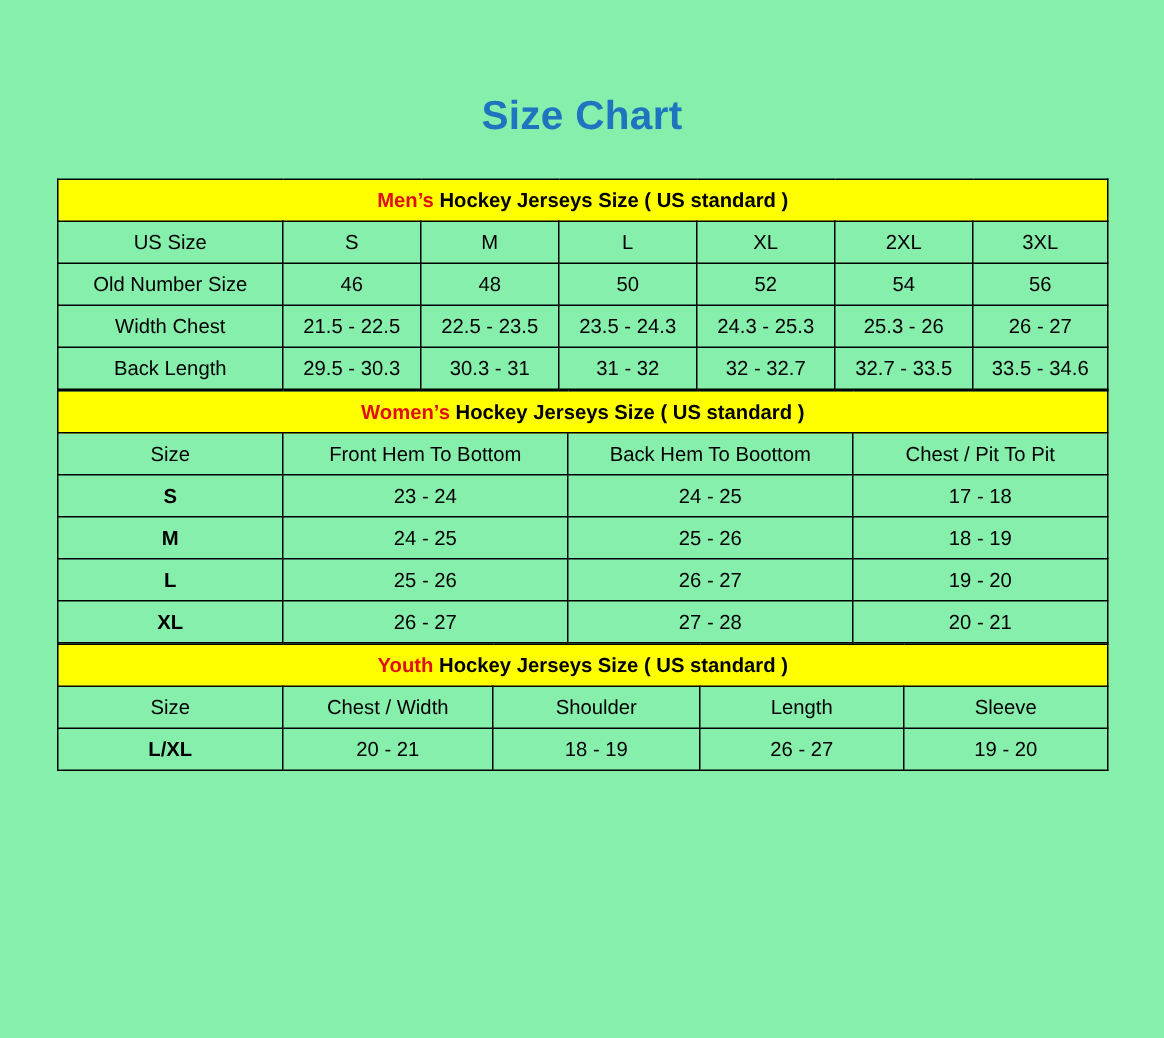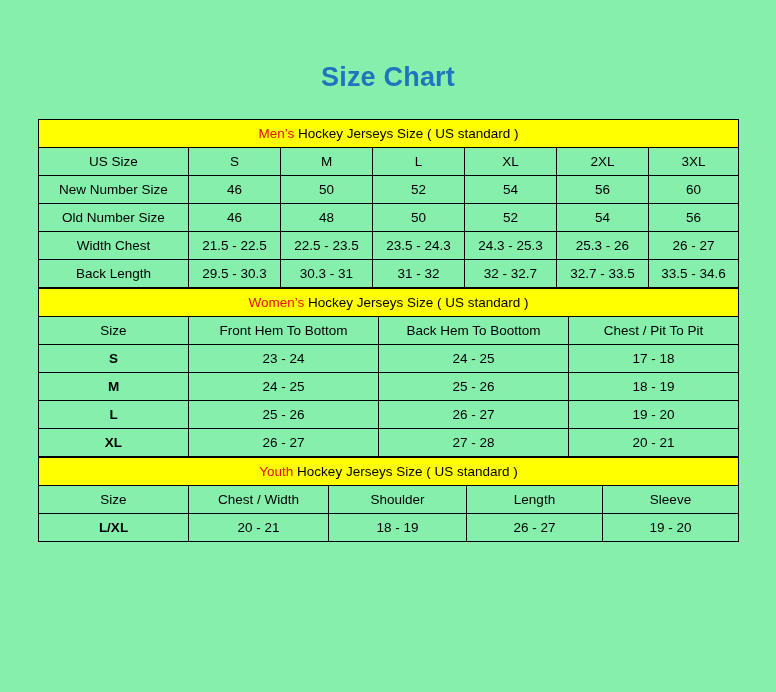--- a/index.html
+++ b/index.html
@@ -41,21 +41,21 @@
   table.sizetable td {
     border: 1px solid #000000;
     text-align: center;
     vertical-align: middle;
     font-size: 13.5px;
     height: 27px;
     padding: 0 2px;
   }
   td.banner {
     background: #ffff00;
-    font-weight: normal;
+    font-weight: bold;
     font-size: 15px;
     height: 29px;
   }
   td.banner .hl {
     color: #e01010;
   }
   td.hdr {
     font-weight: normal;
   }
   td.rowlabel {
@@ -89,29 +89,20 @@
           <td class="banner" colspan="7"><span class="hl">Men’s</span><span> Hockey Jerseys Size ( US standard )</span></td>
         </tr>
         <tr>
           <td class="hdr">US Size</td>
           <td class="hdr">S</td>
           <td class="hdr">M</td>
           <td class="hdr">L</td>
           <td class="hdr">XL</td>
           <td class="hdr">2XL</td>
           <td class="hdr">3XL</td>
-        </tr>
-        <tr>
-          <td class="rowlabel">New Number Size</td>
-          <td>46</td>
-          <td>50</td>
-          <td>52</td>
-          <td>54</td>
-          <td>56</td>
-          <td>60</td>
         </tr>
         <tr>
           <td class="rowlabel">Old Number Size</td>
           <td>46</td>
           <td>48</td>
           <td>50</td>
           <td>52</td>
           <td>54</td>
           <td>56</td>
         </tr>

